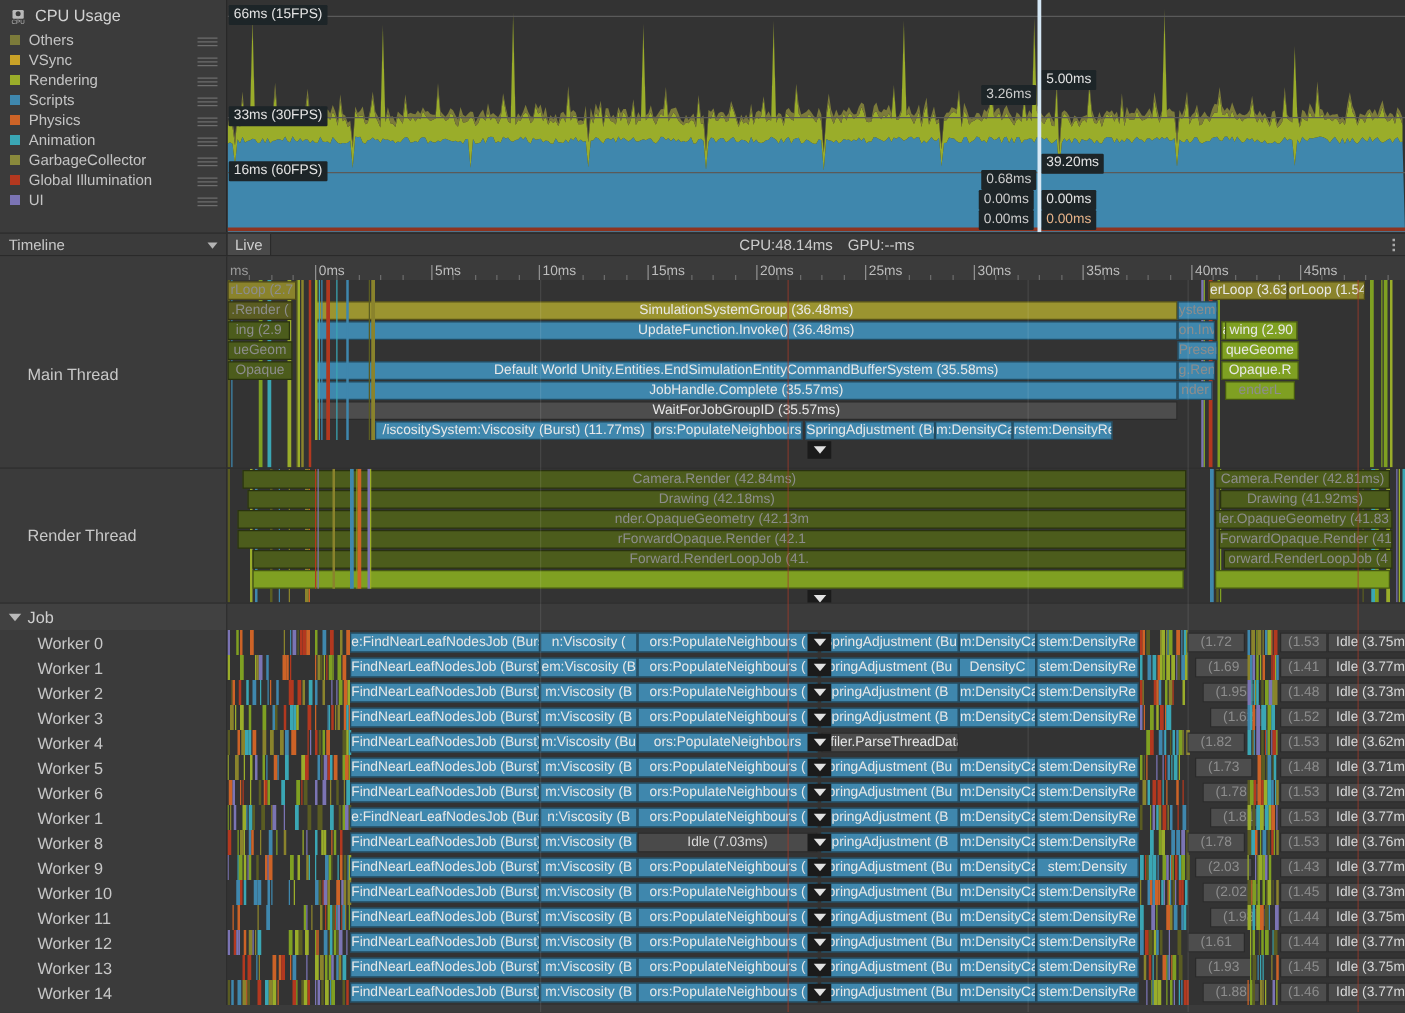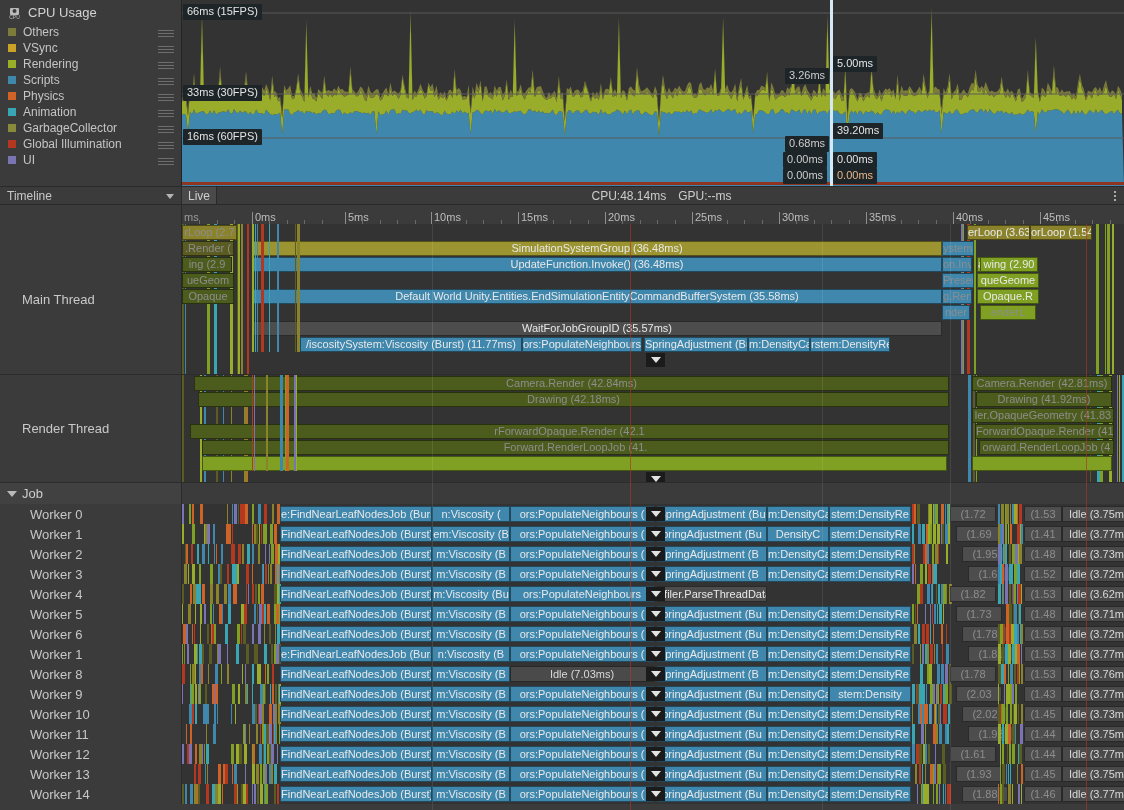--- a/index.html
+++ b/index.html
@@ -399,20 +399,21 @@
           <div class="bar b-blue" style="left:70px;top:33px;width:690px;height:15px;line-height:13px;">UpdateFunction.Invoke() (36.48ms)</div>
           <div class="bar b-blue b-dim" style="left:760px;top:33px;width:30px;height:15px;line-height:13px;">on.Inv</div>
           <div class="bar b-green" style="left:798px;top:33px;width:58px;height:15px;line-height:13px;">wing (2.90</div>
           <div class="bar b-green-d b-dim" style="left:0px;top:49px;width:52px;height:15px;line-height:13px;">ueGeom</div>
           <div class="bar b-blue b-dim" style="left:760px;top:49px;width:32px;height:15px;line-height:13px;">Present</div>
           <div class="bar b-green" style="left:795px;top:49px;width:62px;height:15px;line-height:13px;">queGeome</div>
           <div class="bar b-green-d b-dim" style="left:0px;top:65px;width:52px;height:15px;line-height:13px;">Opaque</div>
           <div class="bar b-blue" style="left:70px;top:65px;width:690px;height:15px;line-height:13px;">Default World Unity.Entities.EndSimulationEntityCommandBufferSystem (35.58ms)</div>
           <div class="bar b-blue b-dim" style="left:760px;top:65px;width:30px;height:15px;line-height:13px;">g.Ren</div>
           <div class="bar b-green" style="left:795px;top:65px;width:62px;height:15px;line-height:13px;">Opaque.R</div>
+          <div class="bar b-blue" style="left:70px;top:81px;width:690px;height:15px;line-height:13px;">JobHandle.Complete (35.57ms)</div>
           <div class="bar b-blue b-dim" style="left:760px;top:81px;width:28px;height:15px;line-height:13px;">nder</div>
           <div class="bar b-green b-dim" style="left:798px;top:81px;width:56px;height:15px;line-height:13px;">enderL</div>
           <div class="bar b-grey" style="left:70px;top:97px;width:690px;height:15px;line-height:13px;">WaitForJobGroupID (35.57ms)</div>
           <div class="bar b-blue" style="left:118px;top:113px;width:222px;height:15px;line-height:13px;">/iscositySystem:Viscosity (Burst) (11.77ms)</div>
           <div class="bar b-blue" style="left:340px;top:113px;width:120px;height:15px;line-height:13px;">ors:PopulateNeighbours (E</div>
           <div class="bar b-blue" style="left:462px;top:113px;width:104px;height:15px;line-height:13px;">SpringAdjustment (Bu</div>
           <div class="bar b-blue" style="left:566px;top:113px;width:62px;height:15px;line-height:13px;">m:DensityCal</div>
           <div class="bar b-blue" style="left:628px;top:113px;width:80px;height:15px;line-height:13px;">rstem:DensityRe</div>
           <div class="noise" style="left:70px;width:2px;height:128px;background:#9aad2a;"></div>
           <div class="noise" style="left:73px;width:1px;height:128px;background:#3aa6b4;"></div>
@@ -444,20 +445,21 @@
           <div class="noise" style="left:915px;width:3px;height:107px;background:#3aa6b4;"></div>
           <div class="noise" style="left:918px;width:3px;height:107px;background:#7fa022;"></div>
           <div class="noise" style="left:927px;width:3px;height:107px;background:#9aad2a;"></div>
           <div class="noise" style="left:935px;width:1px;height:107px;background:#7b74b4;"></div>
           <div class="noise" style="left:937px;width:1px;height:107px;background:#9aad2a;"></div>
           <div class="noise" style="left:940px;width:3px;height:107px;background:#3aa6b4;"></div>
           <div class="bar b-green-d b-dim" style="left:12px;top:1px;width:755px;height:15px;line-height:13px;">Camera.Render (42.84ms)</div>
           <div class="bar b-green-d b-dim" style="left:790px;top:1px;width:140px;height:15px;line-height:13px;">Camera.Render (42.81ms)</div>
           <div class="bar b-green-d b-dim" style="left:16px;top:17px;width:751px;height:15px;line-height:13px;">Drawing (42.18ms)</div>
           <div class="bar b-green-d b-dim" style="left:794px;top:17px;width:136px;height:15px;line-height:13px;">Drawing (41.92ms)</div>
+          <div class="bar b-green-d b-dim" style="left:8px;top:33px;width:759px;height:15px;line-height:13px;">nder.OpaqueGeometry (42.13m</div>
           <div class="bar b-green-d b-dim" style="left:790px;top:33px;width:142px;height:15px;line-height:13px;">ler.OpaqueGeometry (41.83</div>
           <div class="bar b-green-d b-dim" style="left:8px;top:49px;width:759px;height:15px;line-height:13px;">rForwardOpaque.Render (42.1</div>
           <div class="bar b-green-d b-dim" style="left:793px;top:49px;width:139px;height:15px;line-height:13px;">ForwardOpaque.Render (41</div>
           <div class="bar b-green-d b-dim" style="left:20px;top:65px;width:747px;height:15px;line-height:13px;">Forward.RenderLoopJob (41.</div>
           <div class="bar b-green-d b-dim" style="left:797px;top:65px;width:135px;height:15px;line-height:13px;">orward.RenderLoopJob (4</div>
           <div class="bar b-green" style="left:20px;top:81px;width:745px;height:15px;line-height:13px;"></div>
           <div class="bar b-green" style="left:790px;top:81px;width:140px;height:15px;line-height:13px;"></div>
           <div class="noise" style="left:70px;width:1px;height:96px;background:#b3381f;"></div>
           <div class="noise" style="left:72px;width:1px;height:96px;background:#7b74b4;"></div>
           <div class="noise" style="left:84px;width:2px;height:96px;background:#8a832c;"></div>

